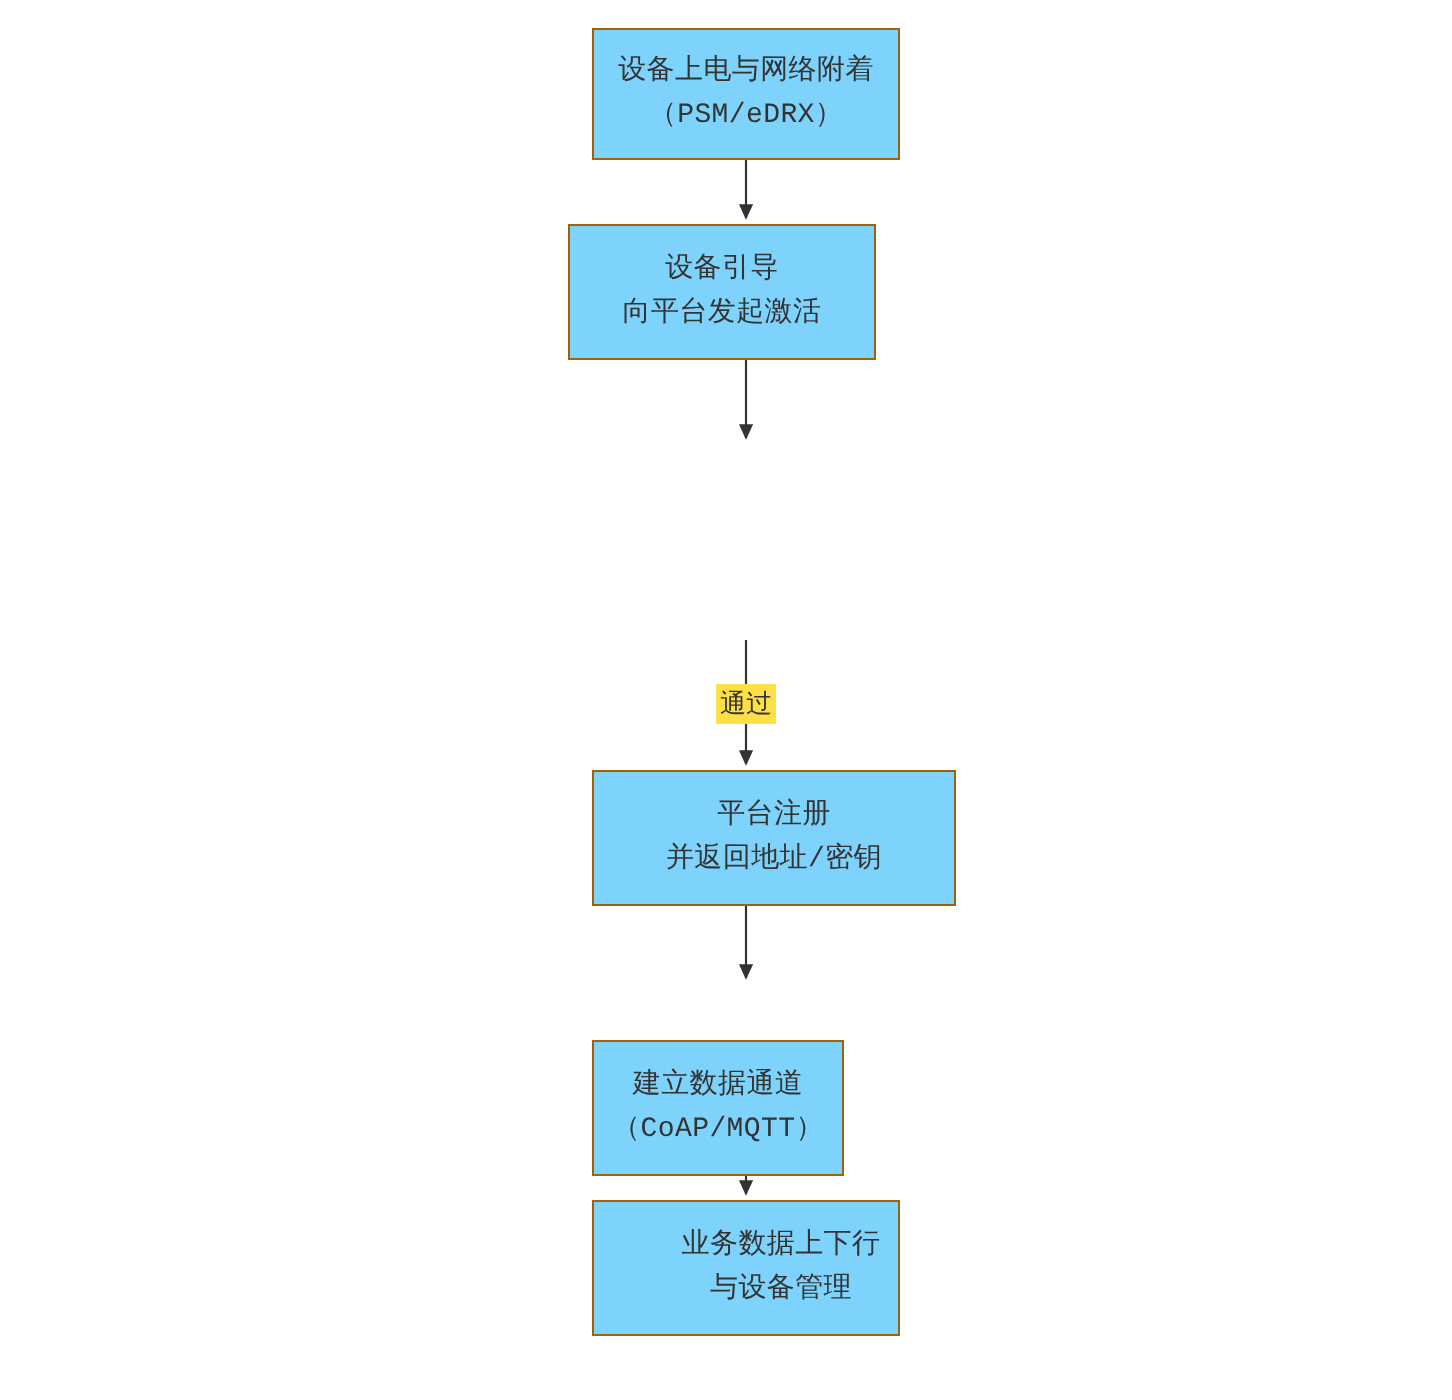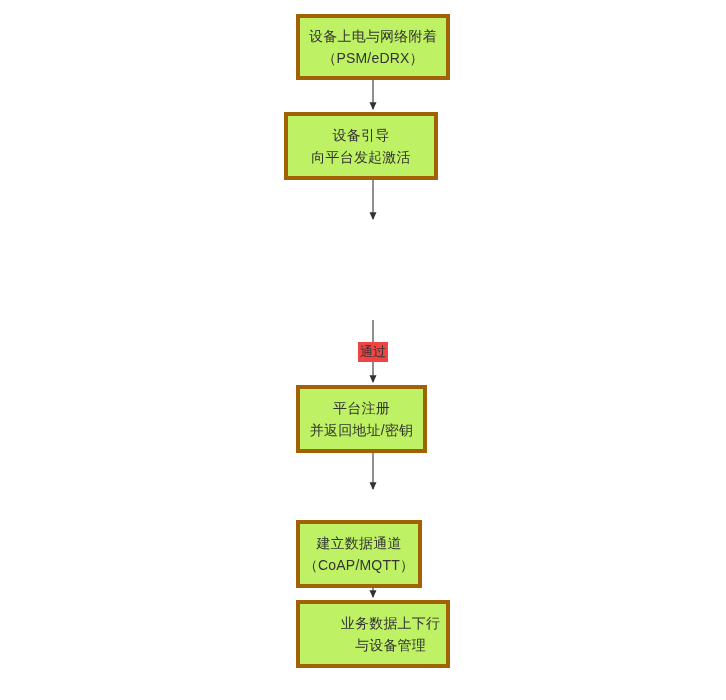--- a/index.html
+++ b/index.html
@@ -35,25 +35,26 @@
   .node {
     position: absolute;
     box-sizing: border-box;
     display: flex;
     align-items: center;
     justify-content: center;
     text-align: center;
   }
 
   .node-process {
-    background: #bef264;
-    border: 4px solid #a16207;
+    background: #7dd3fc;
+    border: 1px solid #a16207;
     color: #333333;
     font-size: 14px;
     line-height: 22px;
+    font-family: Liberation Mono, monospace;
   }
 
   .node-label {
     display: block;
     white-space: pre-line;
     color: #333333;
     font-size: 14px;
     line-height: 22px;
     letter-spacing: 0.2px;
   }
@@ -71,21 +72,21 @@
     width: 100%;
     height: 100%;
   }
   .node-decision .node-label {
     position: relative;
     z-index: 2;
   }
 
   .edge-label {
     position: absolute;
-    background: #ef4444;
+    background: #fde047;
     color: #333333;
     font-size: 13px;
     line-height: 18px;
     padding: 1px 2px;
     white-space: nowrap;
     transform: translate(-50%, -50%);
   }
 </style>
 </head>
 <body>
@@ -118,21 +119,21 @@
   <div class="node node-process" style="left:284px; top:112px; width:154px; height:68px;">
     <span class="node-label">设备引导
 向平台发起激活</span>
   </div>
 
 
   <div class="edge-label" style="left:373px; top:352px;">
     <span>通过</span>
   </div>
 
-  <div class="node node-process" style="left:296px; top:385px; width:131px; height:68px;">
+  <div class="node node-process" style="left:296px; top:385px; width:182px; height:68px;">
     <span class="node-label">平台注册
 并返回地址/密钥</span>
   </div>
 
   <div class="node node-process" style="left:296px; top:520px; width:126px; height:68px;">
     <span class="node-label">建立数据通道
 （CoAP/MQTT）</span>
   </div>
 
   <div class="node node-process" style="left:296px; top:600px; width:154px; height:68px;padding-left:35px;">

